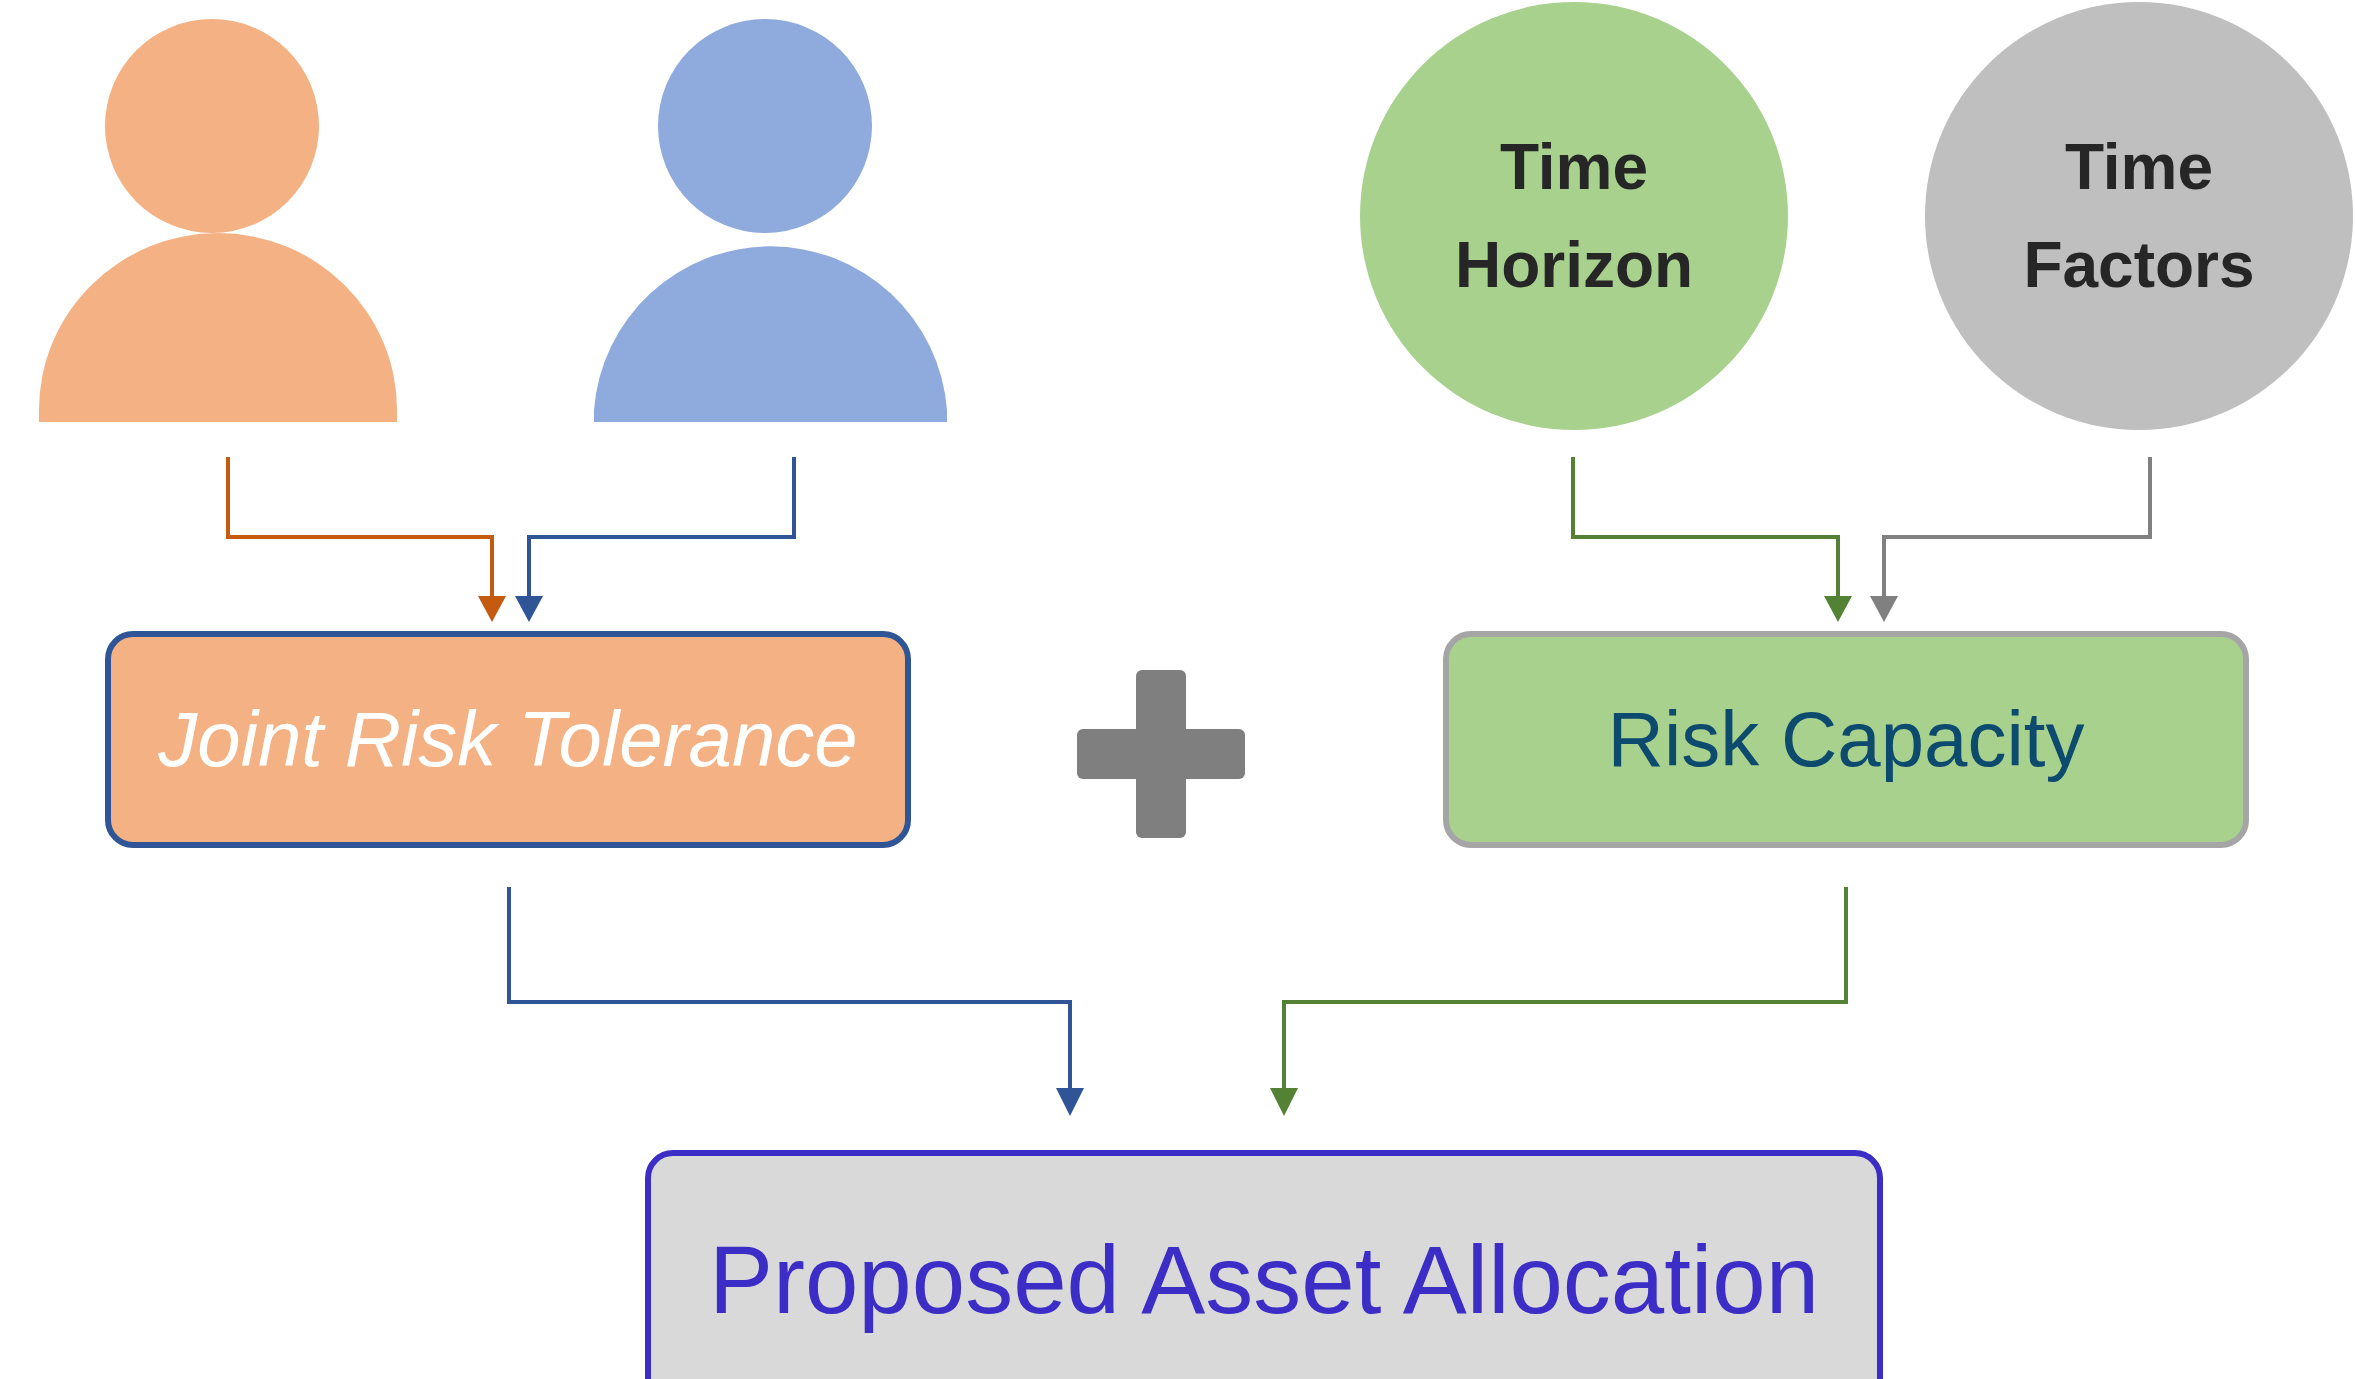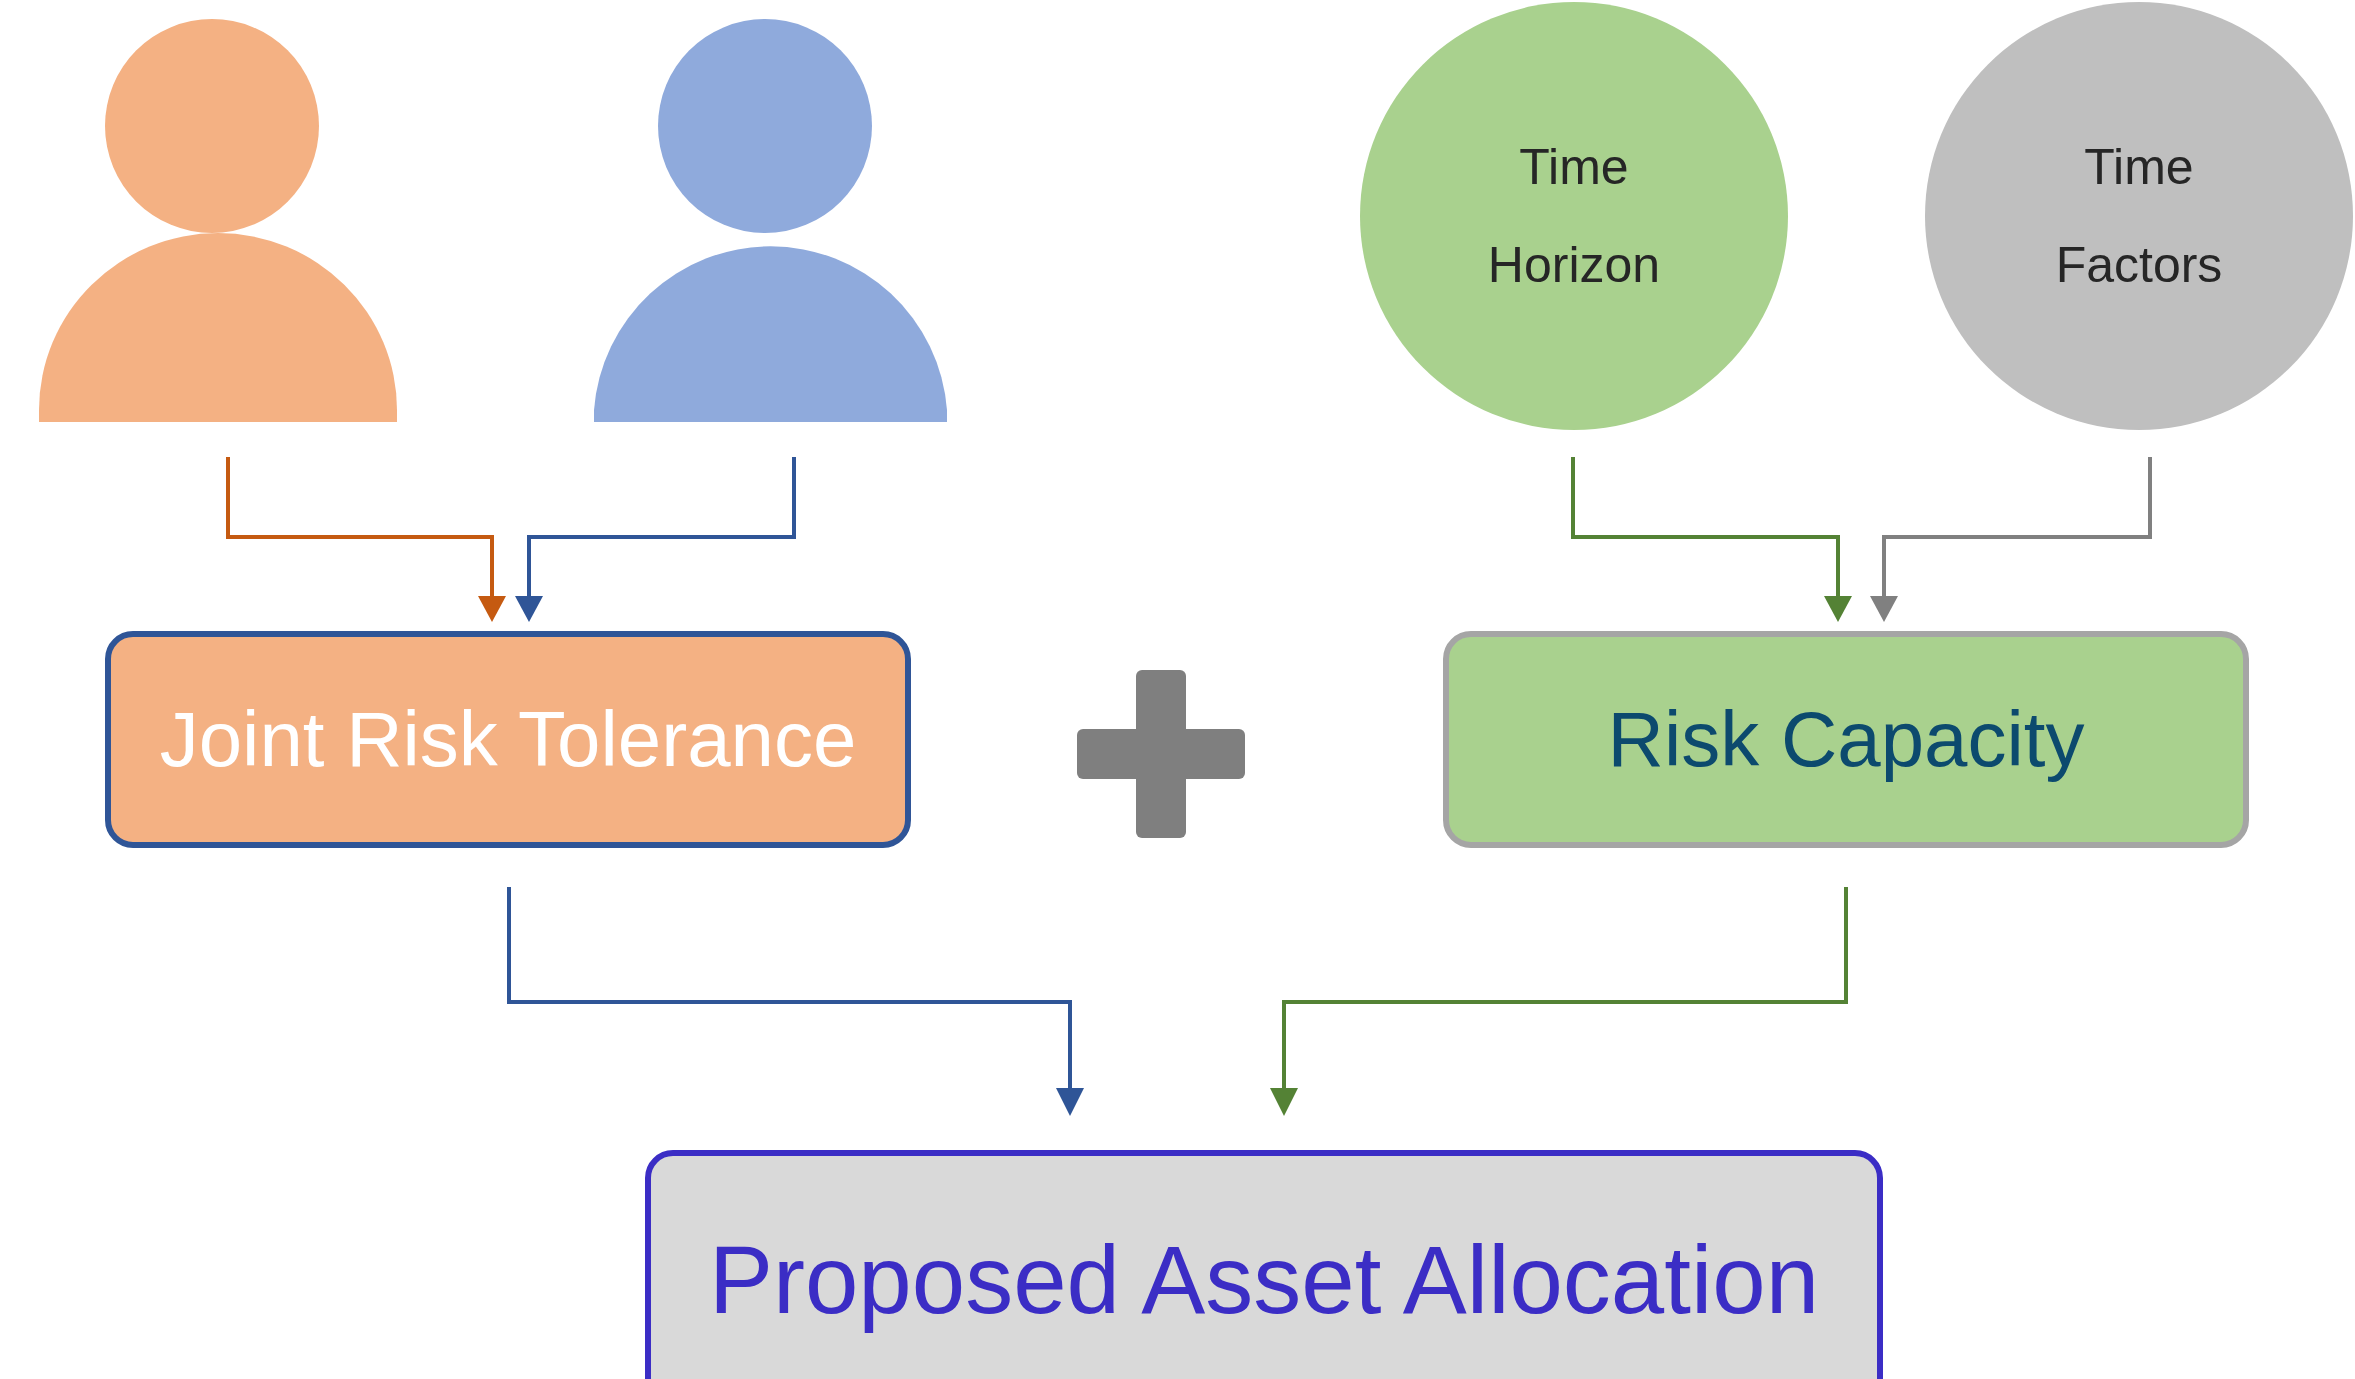--- a/index.html
+++ b/index.html
@@ -3,21 +3,21 @@
 <meta charset="utf-8">
 <style>
   html, body { margin: 0; padding: 0; background: #ffffff; }
   body { width: 2355px; height: 1379px; position: relative; overflow: hidden; font-family: "Liberation Sans", "DejaVu Sans", sans-serif; }
   svg.canvas { position: absolute; left: 0; top: 0; }
   .box { position: absolute; box-sizing: border-box; display: flex; align-items: center; justify-content: center; border-radius: 28px; }
   .box span { white-space: nowrap; }
   #jrt { left: 105px; top: 631px; width: 806px; height: 217px; background: #F4B183; border: 6px solid #2F5597; color: #ffffff; font-size: 78px; }
   #rc { left: 1443px; top: 631px; width: 806px; height: 217px; background: #A9D18E; border: 6px solid #A5A5A5; color: #1f1f1f; font-size: 78px; }
   #paa { left: 645px; top: 1150px; width: 1238px; height: 260px; background: #D9D9D9; border: 6px solid #3B2DC5; color: #3B2DC5; font-size: 96px; }
-  .circle-label { position: absolute; text-align: center; color: #262626; font-size: 50px; line-height: 98px; }
+  .circle-label { position: absolute; text-align: center; color: #262626; font-size: 64px; line-height: 98px; font-weight: bold; }
   #th-label { left: 1359px; width: 430px; top: 118px; }
   #of-label { left: 1924px; width: 430px; top: 118px; }
 </style>
 </head>
 <body>
 
 <svg class="canvas" width="2355" height="1379" viewBox="0 0 2355 1379">
   <defs>
     <marker id="ah-orange" markerWidth="10" markerHeight="10" refX="5" refY="9" orient="auto" markerUnits="userSpaceOnUse" viewBox="0 0 10 10">
         <path d="M0,0 L10,0 L5,10 Z" fill="#C55A11"></path>
@@ -72,21 +72,21 @@
 
 <div class="circle-label" id="th-label">
   <div>Time</div>
   <div>Horizon</div>
 </div>
 <div class="circle-label" id="of-label">
   <div>Time</div>
   <div>Factors</div>
 </div>
 
-<div class="box" id="jrt" style="background: rgb(244, 177, 131); border-color: rgb(47, 85, 151); color: rgb(255, 255, 255);">
+<div class="box" id="jrt" style="background: rgb(244, 177, 131); border-color: rgb(47, 85, 151); color: rgb(255, 255, 255); font-style: italic;">
   <span>Joint Risk Tolerance</span>
 </div>
 <div class="box" id="rc" style="background: rgb(169, 209, 142); border-color: rgb(165, 165, 165); color: #0c4a6e;">
   <span>Risk Capacity</span>
 </div>
 <div class="box" id="paa" style="background: rgb(217, 217, 217); border-color: rgb(59, 45, 197); color: rgb(59, 45, 197);">
   <span>Proposed Asset Allocation</span>
 </div>
 
 </body></html>

